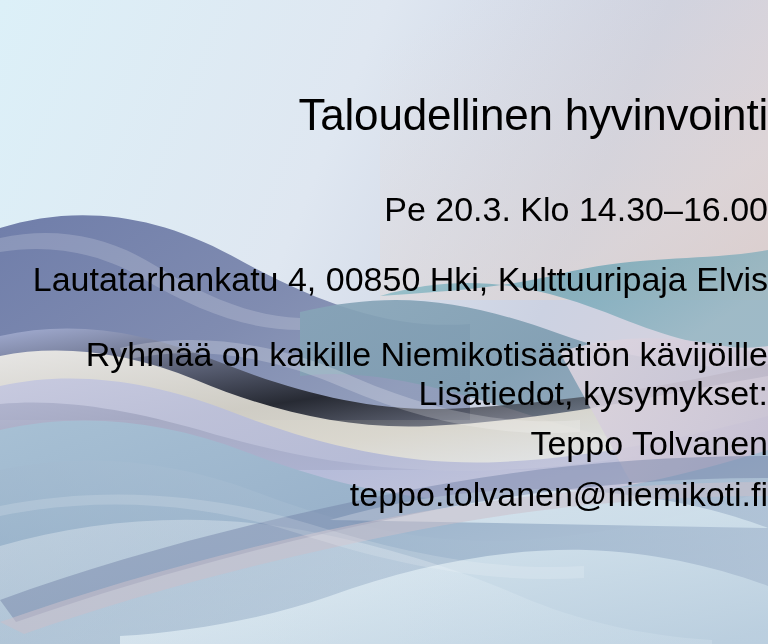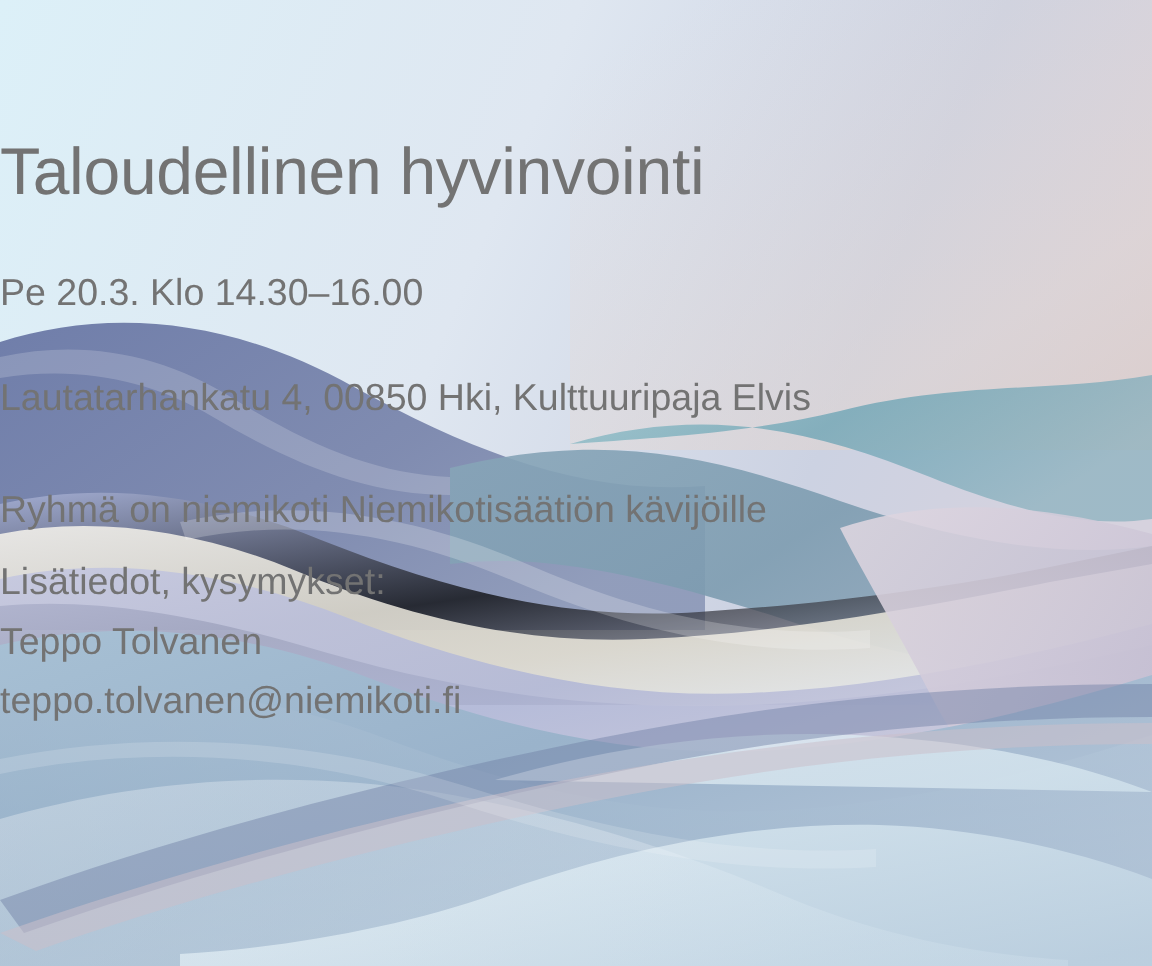--- a/index.html
+++ b/index.html
@@ -25,40 +25,40 @@
     width: 768px;
     height: 644px;
     display: block;
   }
 
   #content {
     position: absolute;
     inset: 0;
     width: 768px;
     height: 644px;
-    text-align: left;
-    color: #737373;
+    text-align: right;
+    color: #000000;
   }
 
   .title {
     position: absolute;
     left: 0;
     right: 0;
     top: 62px;
     font-size: 44px;
     font-weight: 400;
     letter-spacing: -0.2px;
     line-height: 1.1;
   }
 
   .line {
     position: absolute;
     left: 0;
     right: 0;
-    font-size: 25px;
+    font-size: 34px;
     font-weight: 400;
     line-height: 1.22;
     white-space: nowrap;
   }
 
   .l-date    { top: 155px; }
   .l-address { top: 225px; }
   .l-group   { top: 300px; }
 
   .contact {
@@ -207,21 +207,21 @@
   </svg>
 
   <div id="content">
 
     <h1 class="title">Taloudellinen hyvinvointi</h1>
 
     <p class="line l-date">Pe 20.3. Klo 14.30–16.00</p>
 
     <p class="line l-address">Lautatarhankatu 4, 00850 Hki, Kulttuuripaja Elvis</p>
 
-    <p class="line l-group">Ryhmä on niemikoti Niemikotisäätiön kävijöille</p>
+    <p class="line l-group">Ryhmää on kaikille Niemikotisäätiön kävijöille</p>
 
     <div class="contact">
       <span class="line">Lisätiedot, kysymykset:</span>
       <span class="line">Teppo Tolvanen</span>
       <span class="line">teppo.tolvanen@niemikoti.fi</span>
     </div>
 
 
   </div>
 </div>

